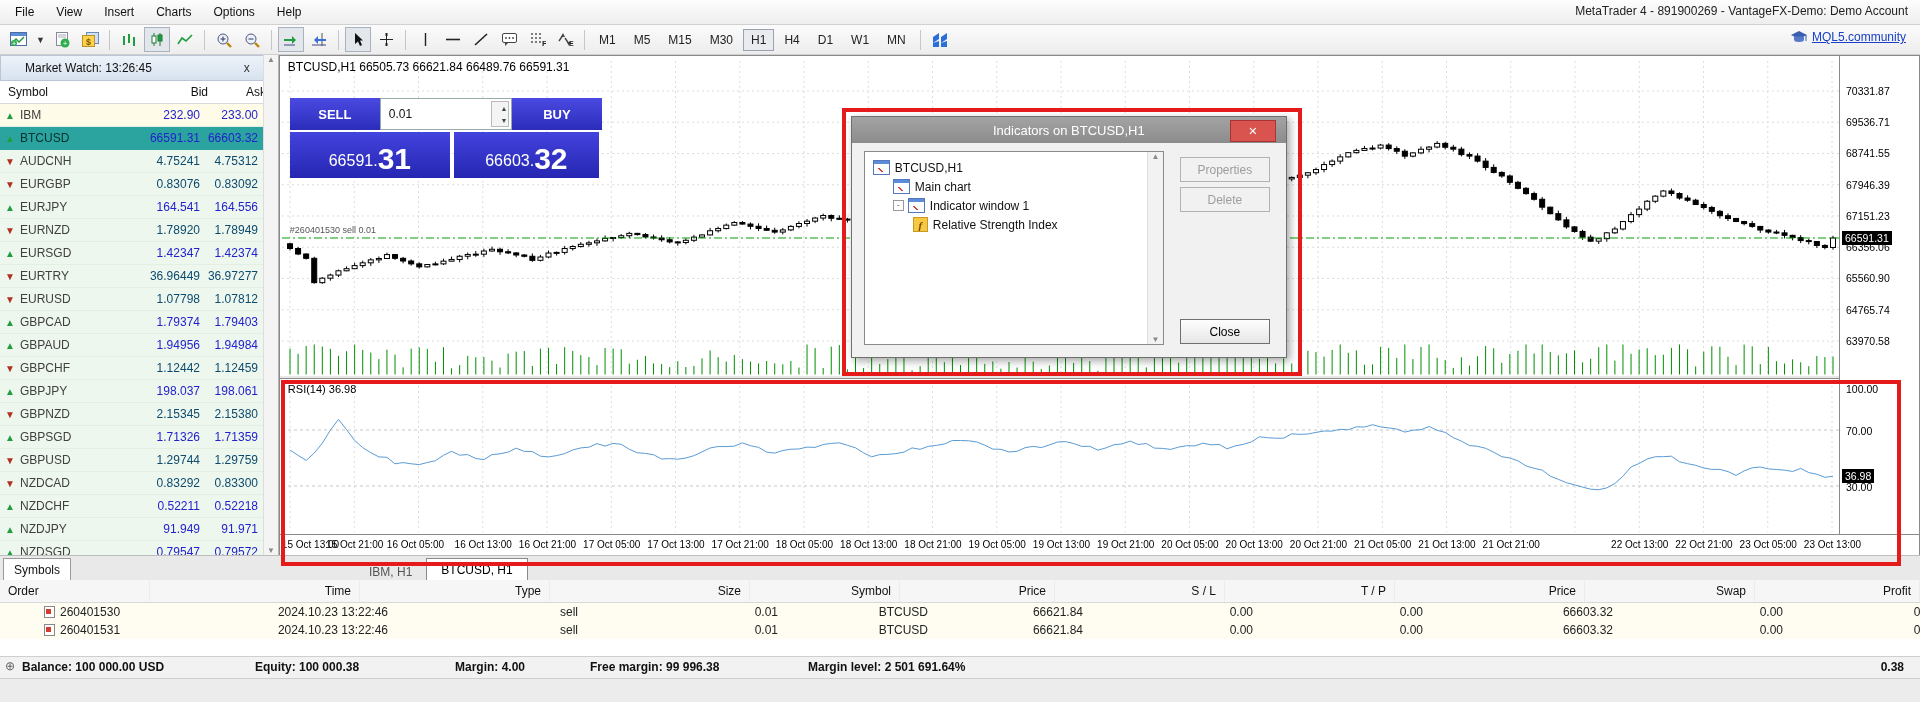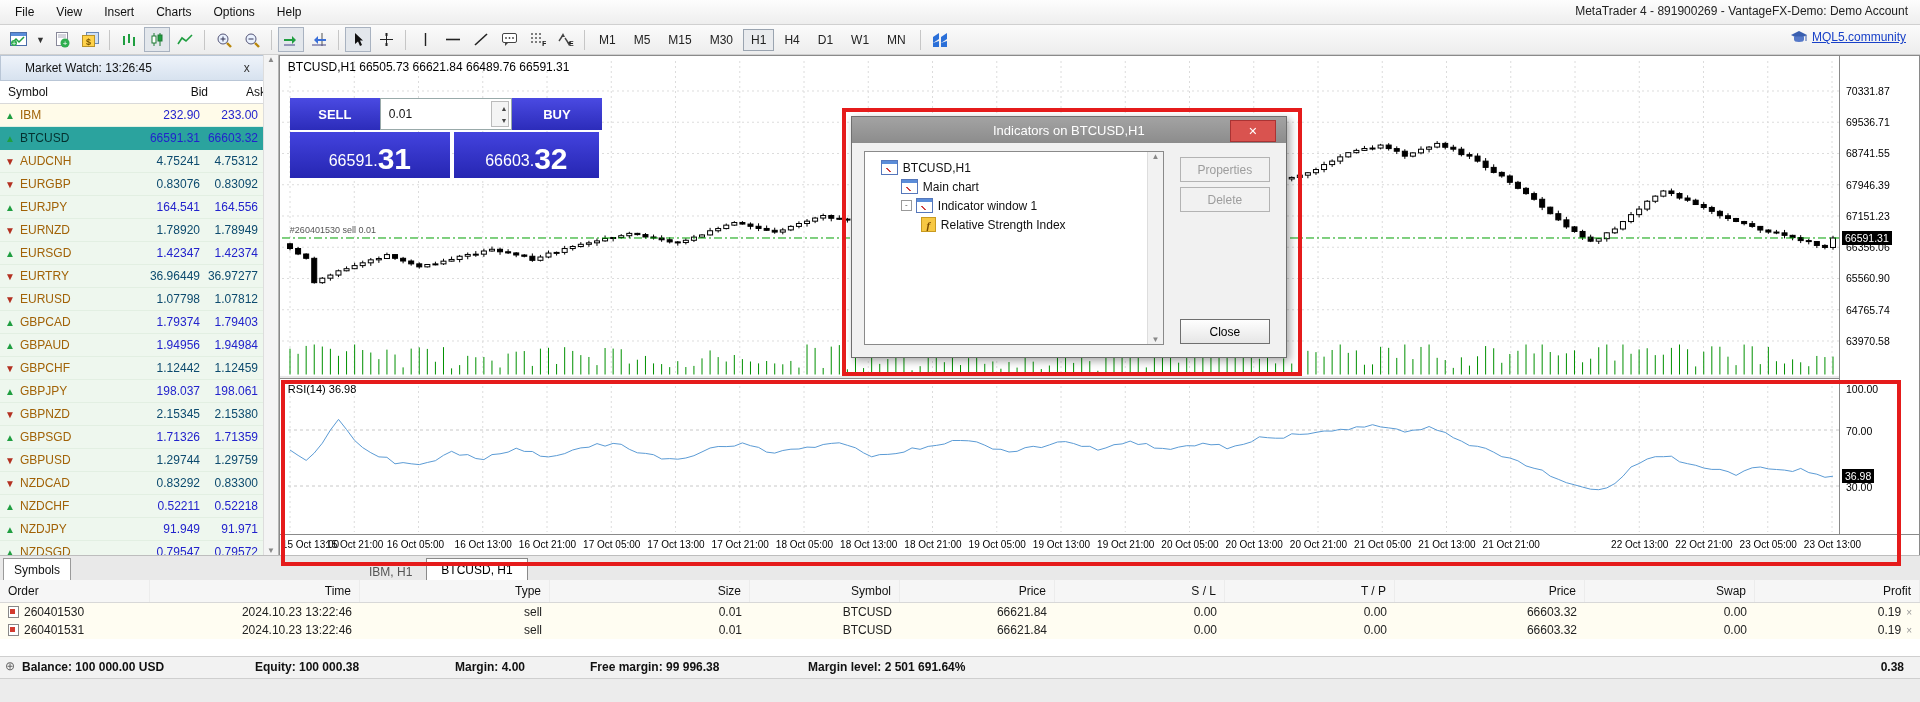--- a/index.html
+++ b/index.html
@@ -30,21 +30,21 @@
   .mw-close{color:#333;font-size:12px;padding:0 3px;}
   .mw-head{display:flex;height:22px;align-items:center;border-bottom:1px solid #d9d9d9;background:#fff;}
   .mw-head .c1{width:128px;padding-left:8px;}
   .mw-head .c2{width:72px;text-align:right;}
   .mw-head .c3{width:58px;text-align:right;padding-right:4px;}
   .mw-rows{flex:1;position:relative;overflow:hidden;}
   .mw-row{display:flex;height:22px;align-items:center;background:#eef7ee;border-bottom:1px solid #e2efe2;}
   .mw-row.ivory{background:#fffbe9;}
   .mw-row.selected{background:#2ba39e;border-bottom:1px solid #2ba39e;}
   .mw-arrow{width:20px;text-align:center;font-size:10px;}
-  .mw-sym{width:108px;color:#a16207;}
+  .mw-sym{width:108px;color:#404040;}
   .mw-bid{width:72px;text-align:right;}
   .mw-ask{width:58px;text-align:right;padding-right:4px;}
   .up .mw-bid,.up .mw-ask{color:#2222cc;}
   .down .mw-bid,.down .mw-ask{color:#0c4a6e;}
   .up .mw-arrow{color:#1f9e40;}
   .down .mw-arrow{color:#b33020;}
   .selected .mw-sym{color:#04302e;}
   .mw-scroll{position:absolute;right:0;top:0;bottom:0;width:14px;background:#f4f4f4;border-left:1px solid #ddd;
              display:flex;flex-direction:column;justify-content:space-between;align-items:center;font-size:8px;color:#888;}
   
@@ -78,21 +78,21 @@
   
   .dialog{position:absolute;left:571px;top:60px;width:434px;height:240px;background:#f1f1f1;
           border:1px solid #6f6f6f;box-shadow:3px 3px 8px rgba(0,0,0,.35);z-index:30;}
   .dlg-title{height:26px;background:linear-gradient(#a3a3a3,#8c8c8c);color:#fff;display:flex;
              align-items:center;justify-content:center;font-size:13px;position:relative;}
   .dlg-close{position:absolute;right:10px;top:3px;width:44px;height:20px;background:#d9534f;border:1px solid #a33;
              color:#fff;display:flex;align-items:center;justify-content:center;font-size:11px;}
   .dlg-list{position:absolute;left:12px;top:34px;width:298px;height:192px;background:#fff;border:1px solid #8a8a8a;}
   .dlg-scroll{position:absolute;right:0;top:0;bottom:0;width:15px;background:#f2f2f2;border-left:1px solid #ddd;
               display:flex;flex-direction:column;justify-content:space-between;align-items:center;font-size:8px;color:#888;}
-  .tree{padding:6px 12px;}
+  .tree{padding:6px 4px;}
   .tree-row{display:flex;align-items:center;height:19px;font-size:12px;}
   .tree-exp{width:9px;height:9px;border:1px solid #999;background:#fff;font-size:8px;line-height:7px;
             text-align:center;color:#444;margin-right:4px;}
   .icon-chart{width:15px;height:13px;border:1px solid #5577bb;background:#fff;position:relative;margin-right:5px;flex:none;}
   .icon-chart::before{content:"";position:absolute;left:0;top:0;right:0;height:3px;background:#5b8dd9;}
   .icon-chart::after{content:"";position:absolute;left:2px;bottom:2px;width:9px;height:4px;
                      background:linear-gradient(45deg,transparent 40%,#d04040 40%,#d04040 60%,transparent 60%);}
   .icon-fx{width:13px;height:13px;background:#f7c843;border:1px solid #c89a20;color:#7a4a00;
            font-family:"Liberation Serif",serif;font-style:italic;font-weight:bold;font-size:11px;
            display:flex;align-items:center;justify-content:center;margin-right:5px;flex:none;}
@@ -107,21 +107,21 @@
                border-bottom:none;display:flex;align-items:center;justify-content:center;}
   .chart-tab{height:17px;display:flex;align-items:center;padding:0 14px;color:#555;}
   .chart-tab.active{height:21px;background:#fff;border:1px solid #8a8a8a;border-bottom:none;color:#000;}
   .tab-spacer{width:355px;}
   
   .terminal{background:#fff;}
   .t-grid{display:grid;grid-template-columns:150px 210px 190px 200px 150px 155px 170px 170px 190px 170px 165px;}
   .t-head{height:22px;background:#f6f6f6;border-bottom:1px solid #d8d8d8;}
   .t-head div{display:flex;align-items:center;justify-content:flex-end;padding-right:8px;border-right:1px solid #ececec;color:#111;}
   .t-head div:first-child{justify-content:flex-start;padding-left:8px;}
-  .t-row{height:18px;background:#fffdf2;}
+  .t-row{height:18px;background:#fffdf2;padding-left:36px;}
   .t-row div{display:flex;align-items:center;justify-content:flex-end;padding-right:8px;color:#222;}
   .t-row .ordcell{justify-content:flex-start;padding-left:8px;gap:5px;}
   .ordicon{width:9px;height:10px;background:#fff;border:1px solid #888;position:relative;flex:none;}
   .ordicon::after{content:"";position:absolute;left:1px;top:2px;width:5px;height:5px;background:#d23b2f;}
   .closex{color:#999;font-size:10px;margin-left:5px;}
   .t-summary{height:21px;background:#f2f2f2;border-top:1px solid #cfcfcf;border-bottom:1px solid #cfcfcf;
              position:relative;font-weight:bold;margin-top:17px;}
   .t-summary span{position:absolute;top:3px;}
   .statusstrip{height:30px;background:#ececec;}
 </style>

